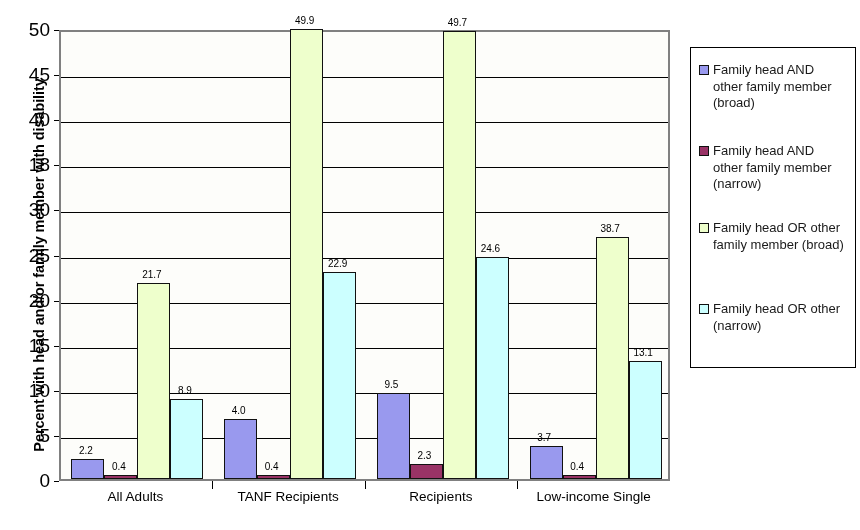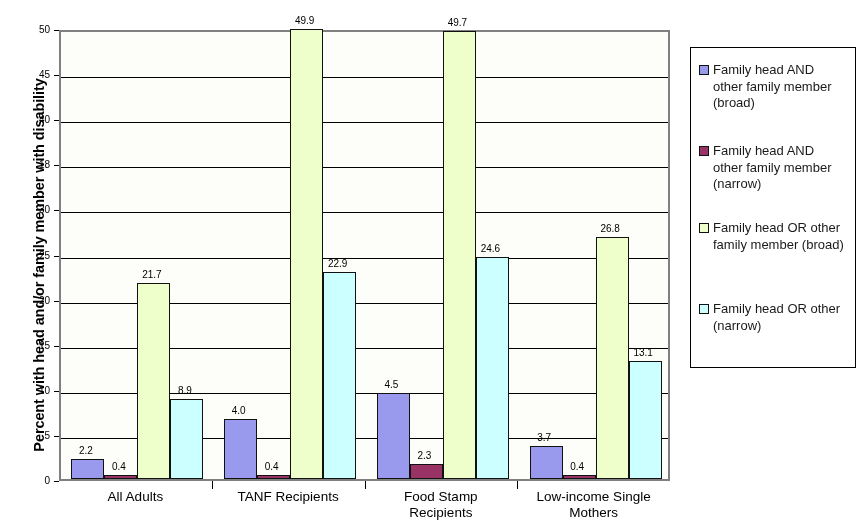--- a/index.html
+++ b/index.html
@@ -67,21 +67,21 @@
     width: 100%;
     height: 0;
     border-top: 1px solid #000000;
   }
 
   
   .ytick-label {
     position: absolute;
     right: 666px;           
     text-align: right;
-    font-size: 10px;
+    font-size: 19px;
     line-height: 13.5px;
     color: #000000;
   }
   .ytick-mark {
     position: absolute;
     width: 5px;
     height: 0;
     border-top: 1px solid #000000;
   }
 
@@ -217,47 +217,45 @@
 
   <div id="bar-labels">
       <div class="bar-label" style="left: 61.375px; width: 49px; top: 444.156px;">2.2</div>
       <div class="bar-label" style="left: 94.375px; width: 49px; top: 460.392px;">0.4</div>
       <div class="bar-label" style="left: 127.375px; width: 49px; top: 268.266px;">21.7</div>
       <div class="bar-label" style="left: 160.375px; width: 49px; top: 383.722px;">8.9</div>
       <div class="bar-label" style="left: 214.125px; width: 49px; top: 404.468px;">4.0</div>
       <div class="bar-label" style="left: 247.125px; width: 49px; top: 460.392px;">0.4</div>
       <div class="bar-label" style="left: 280.125px; width: 49px; top: 13.902px;">49.9</div>
       <div class="bar-label" style="left: 313.125px; width: 49px; top: 257.442px;">22.9</div>
-      <div class="bar-label" style="left: 366.875px; width: 49px; top: 378.31px;">4.5</div>
+      <div class="bar-label" style="left: 366.875px; width: 49px; top: 378.31px;">9.5</div>
       <div class="bar-label" style="left: 399.875px; width: 49px; top: 448.666px;">2.3</div>
       <div class="bar-label" style="left: 432.875px; width: 49px; top: 15.706px;">49.7</div>
       <div class="bar-label" style="left: 465.875px; width: 49px; top: 242.108px;">24.6</div>
       <div class="bar-label" style="left: 519.625px; width: 49px; top: 430.626px;">3.7</div>
       <div class="bar-label" style="left: 552.625px; width: 49px; top: 460.392px;">0.4</div>
-      <div class="bar-label" style="left: 585.625px; width: 49px; top: 222.264px;">26.8</div>
+      <div class="bar-label" style="left: 585.625px; width: 49px; top: 222.264px;">38.7</div>
       <div class="bar-label" style="left: 618.625px; width: 49px; top: 345.838px;">13.1</div>
     </div>
 
   <div id="x-axis">
       <div class="xcat-label" style="left: 59px; width: 152.75px;">
         <div>All Adults</div>
       </div>
       <div class="xsep" style="left: 211.75px;"></div>
       <div class="xcat-label" style="left: 211.75px; width: 152.75px;">
         <div>TANF Recipients</div>
       </div>
       <div class="xsep" style="left: 364.5px;"></div>
       <div class="xcat-label" style="left: 364.5px; width: 152.75px;">
-        <div>Food Stamp</div>
         <div>Recipients</div>
       </div>
       <div class="xsep" style="left: 517.25px;"></div>
       <div class="xcat-label" style="left: 517.25px; width: 152.75px;">
         <div>Low-income Single</div>
-        <div>Mothers</div>
       </div>
     </div>
 
   <div id="legend">
       <div class="legend-item" style="top: 14px;">
         <span class="legend-swatch" style="background: rgb(153, 153, 238);"></span>
         <span class="legend-text">
           <div>Family head AND</div>
           <div>other family member</div>
           <div>(broad)</div>

